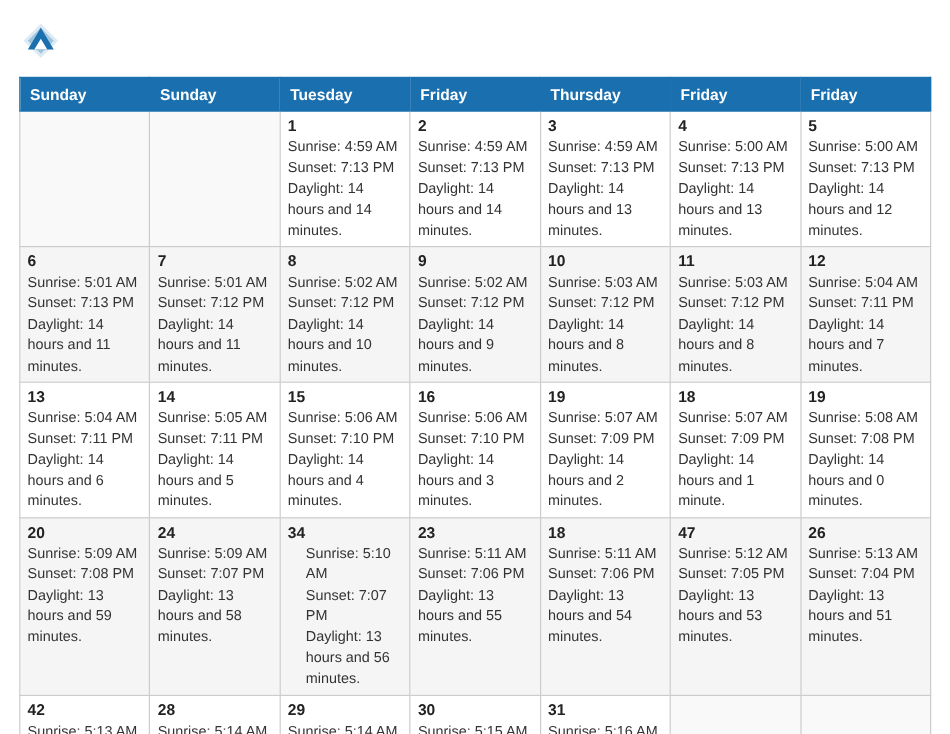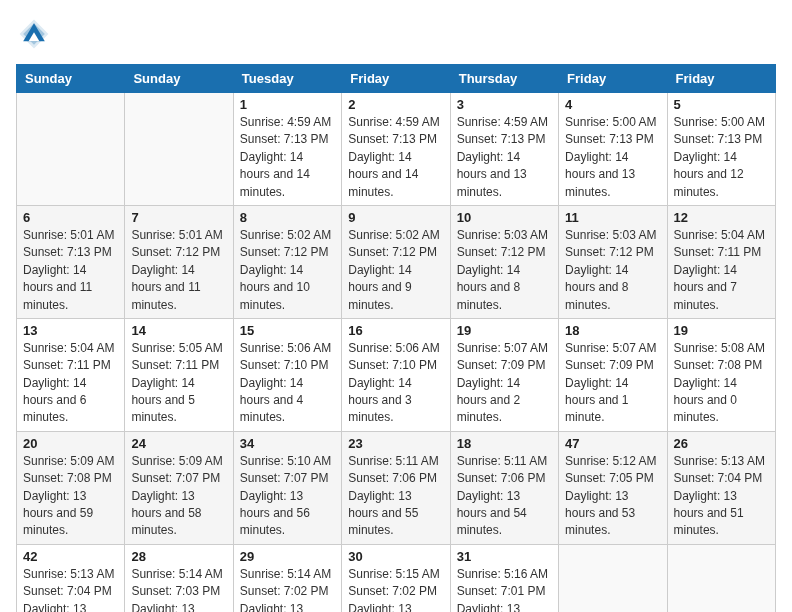--- a/index.html
+++ b/index.html
@@ -249,21 +249,21 @@
 Daylight: 13 hours and 59 minutes.</div>
         </td>
         <td>
           <span class="day-num">24</span>
           <div class="day-info" style="white-space: pre-line;">Sunrise: 5:09 AM
 Sunset: 7:07 PM
 Daylight: 13 hours and 58 minutes.</div>
         </td>
         <td>
           <span class="day-num">34</span>
-          <div class="day-info" style="white-space: pre-line;">Sunrise: 5:10 AM
+          <div class="day-info" style="white-space: pre-line; margin-left: 15px;">Sunrise: 5:10 AM
 Sunset: 7:07 PM
 Daylight: 13 hours and 56 minutes.</div>
         </td>
         <td>
           <span class="day-num">23</span>
           <div class="day-info" style="white-space: pre-line;">Sunrise: 5:11 AM
 Sunset: 7:06 PM
 Daylight: 13 hours and 55 minutes.</div>
         </td>
         <td>

